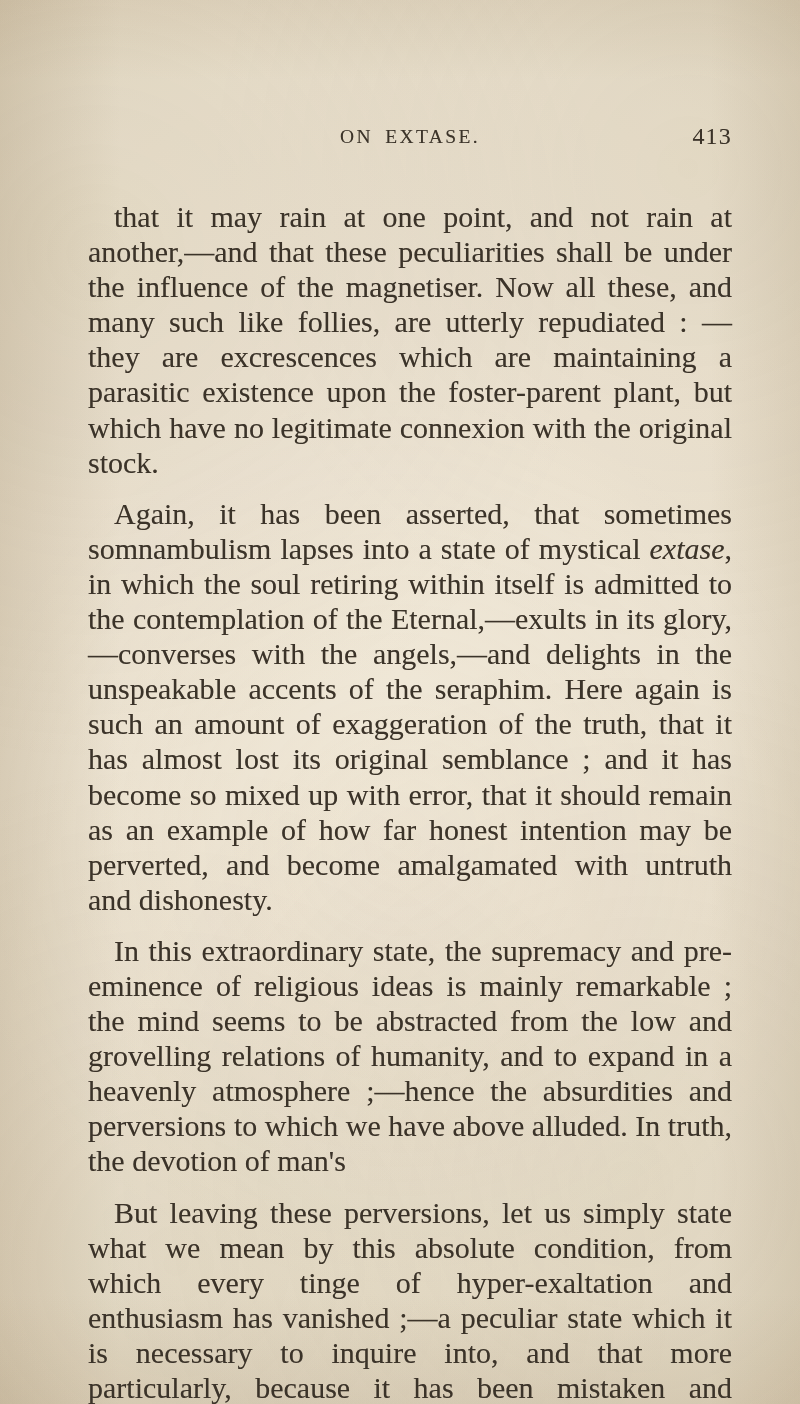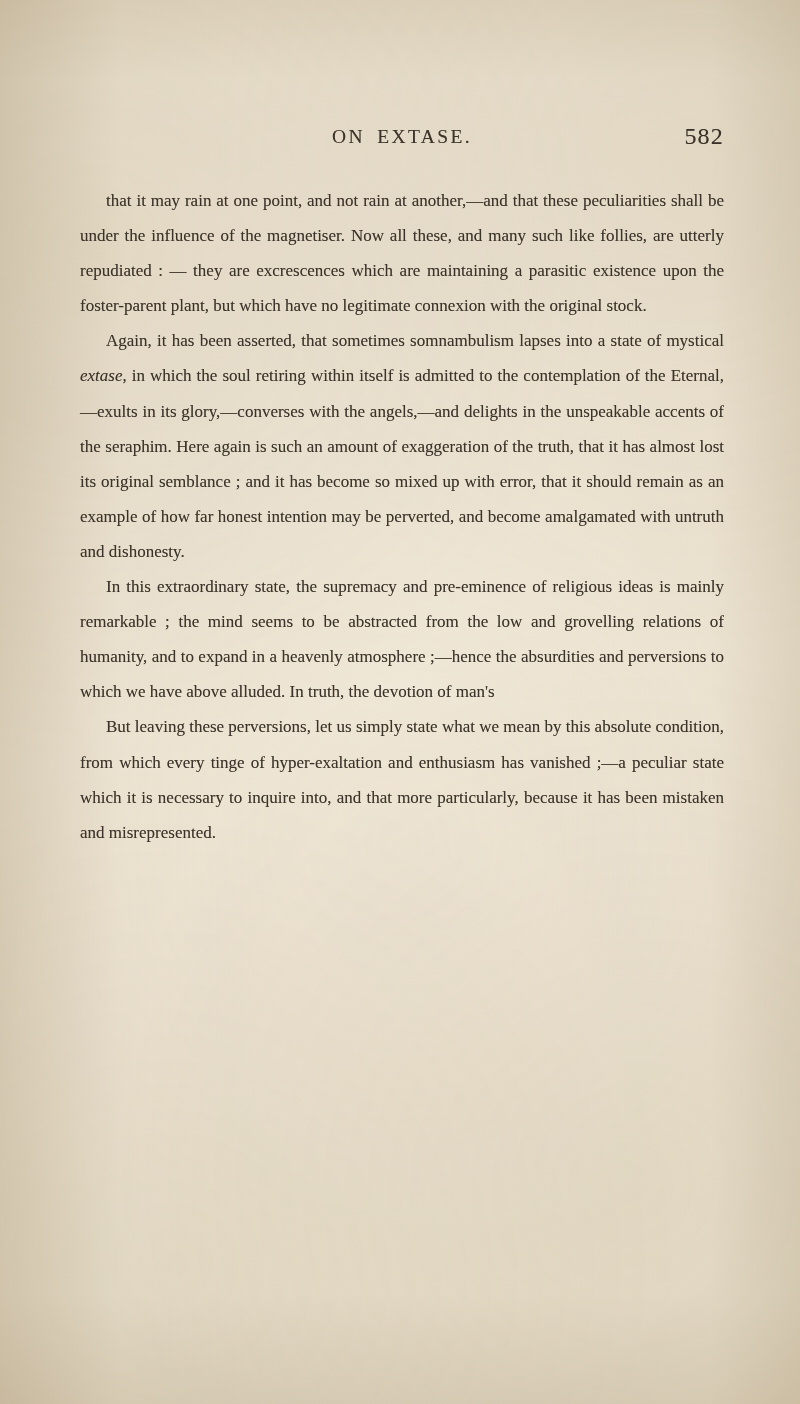--- a/index.html
+++ b/index.html
@@ -75,21 +75,21 @@
     bottom: 0;
     left: 0;
     right: 0;
     height: 110px;
     pointer-events: none;
     background: linear-gradient(to top, rgba(150,128,94,0.15), rgba(150,128,94,0.0));
   }
 
   .content {
     position: absolute;
-    left: 80px;
+    left: 88px;
     top: 0;
     width: 644px;
     height: 100%;
   }
 
   
   .head-line {
     position: absolute;
     top: 126px;
     left: 0;
@@ -117,22 +117,22 @@
 
   
   .body-text {
     position: absolute;
     top: 183px;
     left: 0;
     width: 644px;
   }
 
   .para {
-    margin: 0 0 0 0;
-    font-size: 17px;
+    margin: 16px 0 0 0;
+    font-size: 30px;
     line-height: 35.1px;
     text-align: justify;
     text-align-last: left;
     text-indent: 26px;
     color: #3b3329;
     -webkit-font-smoothing: antialiased;
   }
 
   .para i {
     font-style: italic;
@@ -152,21 +152,21 @@
   <div class="grain"></div>
   <div class="gutter-shade"></div>
   <div class="edge-shade-right"></div>
   <div class="edge-shade-top"></div>
   <div class="edge-shade-bottom"></div>
 
   <div class="content">
 
     <div class="head-line">
       <div class="running-head">ON EXTASE.</div>
-      <div class="folio">582</div>
+      <div class="folio">413</div>
     </div>
 
     <div class="body-text" id="body-text">
         <p class="para">that it may rain at one point, and not rain at another,—and that these peculiarities shall be under the influence of the magnetiser. Now all these, and many such like follies, are utterly repudiated : — they are excrescences which are maintaining a parasitic existence upon the foster-parent plant, but which have no legitimate connexion with the original stock.</p>
         <p class="para">Again, it has been asserted, that sometimes somnambulism lapses into a state of mystical <i>extase</i>, in which the soul retiring within itself is admitted to the contemplation of the Eternal,—exults in its glory,—converses with the angels,—and delights in the unspeakable accents of the seraphim. Here again is such an amount of exaggeration of the truth, that it has almost lost its original semblance ; and it has become so mixed up with error, that it should remain as an example of how far honest intention may be perverted, and become amalgamated with untruth and dishonesty.</p>
         <p class="para">In this extraordinary state, the supremacy and pre-eminence of religious ideas is mainly remarkable ; the mind seems to be abstracted from the low and grovelling relations of humanity, and to expand in a heavenly atmosphere ;—hence the absurdities and perversions to which we have above alluded. In truth, the devotion of man's</p>
         <p class="para">But leaving these perversions, let us simply state what we mean by this absolute condition, from which every tinge of hyper-exaltation and enthusiasm has vanished ;—a peculiar state which it is necessary to inquire into, and that more particularly, because it has been mistaken and misrepresented.</p>
       </div>
 
   </div>

